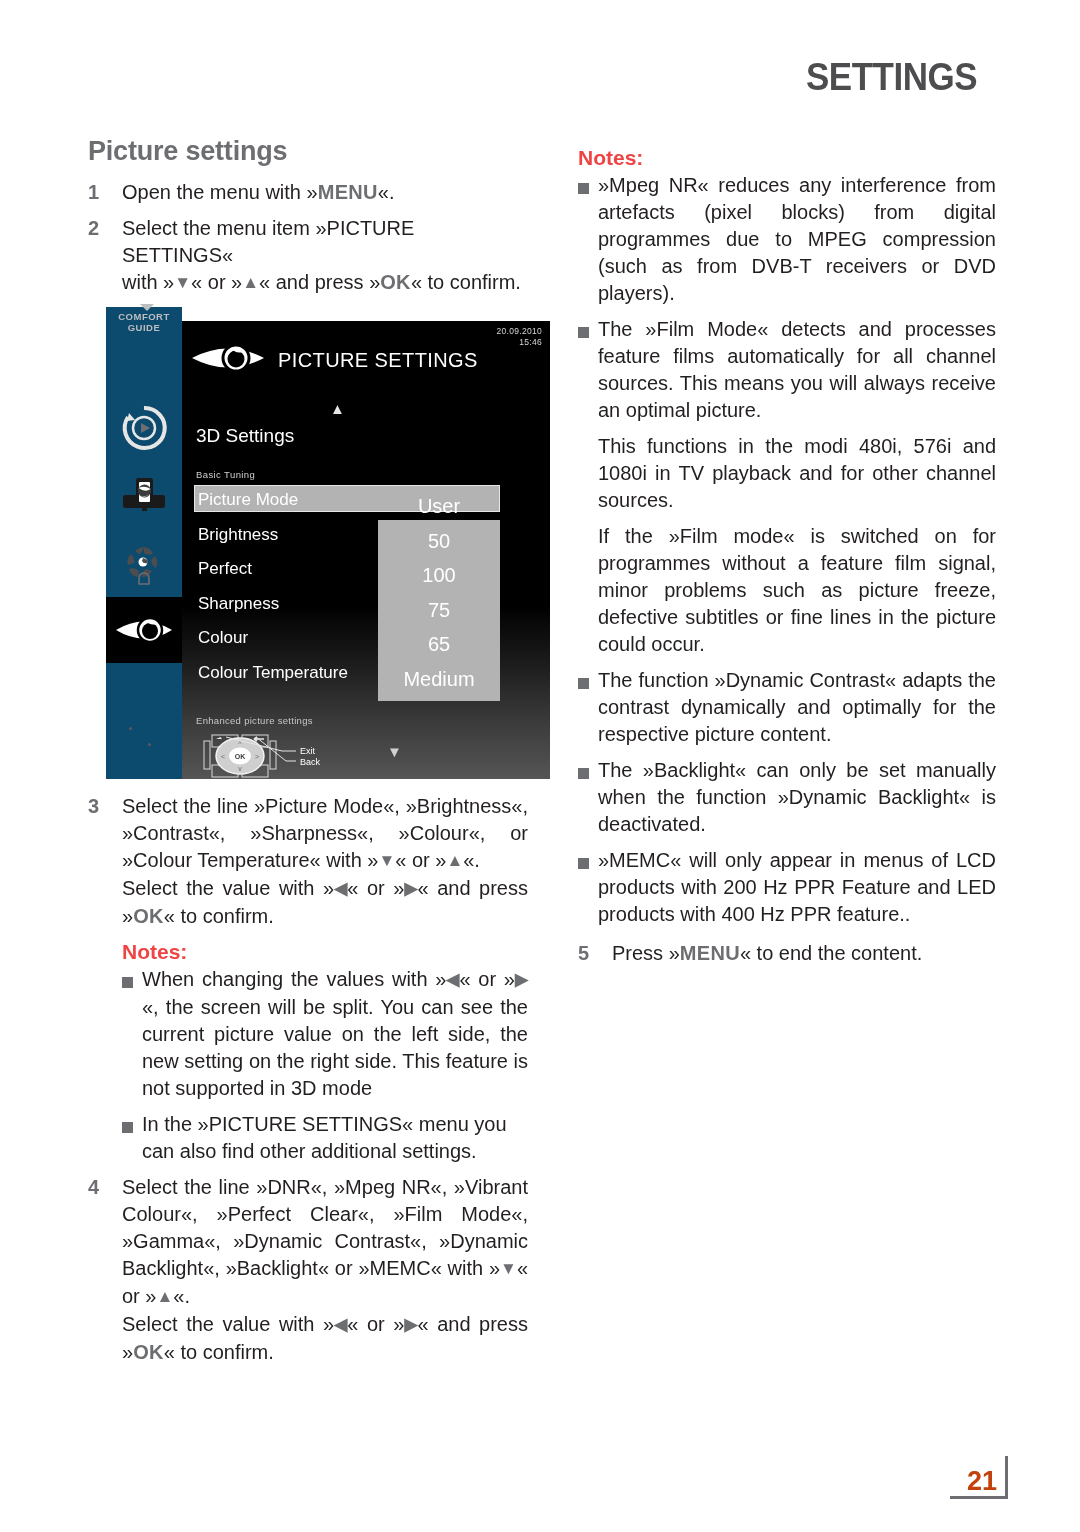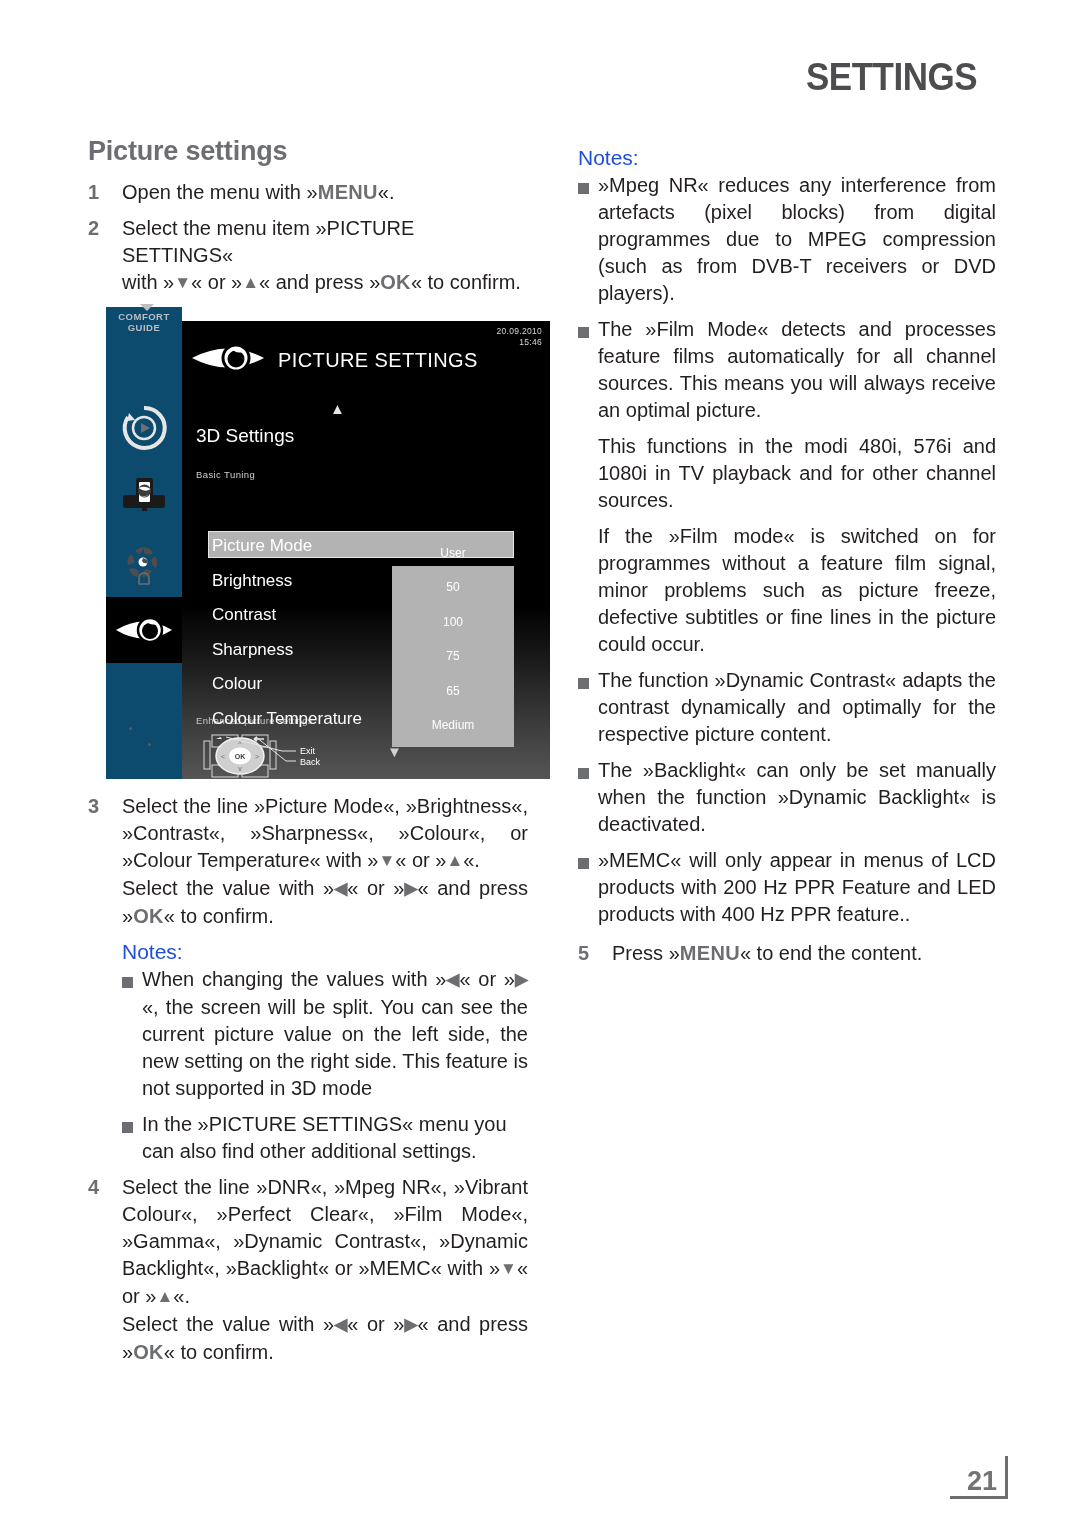--- a/index.html
+++ b/index.html
@@ -95,22 +95,22 @@
   }
   .dash-line {
     display: block;
     padding-left: 12px;
     text-indent: -12px;
   }
 
   
   .notes-head {
     font-size: 21px;
-    font-weight: normal;
-    color: #1d4ed8;
+    font-weight: bold;
+    color: #ef4444;
     margin: 10px 0 2px 34px;
   }
   .col-right .notes-head { margin-left: 0px; }
 
   .note {
     display: flex;
     margin-left: 34px;
     margin-bottom: 9px;
   }
   .col-right .note { margin-left: 0px; }
@@ -272,44 +272,43 @@
   }
   .tv-group-label {
     position: absolute;
     left: 14px; top: 148px;
     color: #cfcfcf;
     font-size: 9.5px;
     letter-spacing: 0.4px;
   }
   .tv-rows {
     position: absolute;
-    left: 26px; top: 162px;
+    left: 12px; top: 162px;
     width: 306px;
-    margin-top: 46px;
   }
   .tv-row {
     position: relative;
     height: 34.5px;
     display: flex;
     align-items: center;
   }
   .tv-row .lbl {
     color: #ffffff;
     font-size: 17px;
     padding-left: 4px;
     z-index: 2;
   }
   .tv-row .val {
     position: absolute;
     right: 0; top: 2px;
     width: 122px;
     height: 43px;
     background: #b3b3b3;
     color: #ffffff;
-    font-size: 12px;
+    font-size: 20px;
     display: flex;
     align-items: center;
     justify-content: center;
     box-sizing: border-box;
   }
   .tv-row.selected .bar {
     position: absolute;
     left: 0; top: 2px;
     width: 306px;
     height: 27px;
@@ -336,21 +335,21 @@
   .page-num-box {
     position: absolute;
     right: 72px;
     bottom: 36px;
     display: flex;
     align-items: flex-end;
   }
   .page-num {
     font-size: 27px;
     font-weight: bold;
-    color: #737373;
+    color: #c2410c;
     line-height: 30px;
     padding-right: 8px;
   }
   .page-corner {
     width: 3px;
     height: 40px;
     background: #6d6e71;
   }
   .page-underline {
     position: absolute;
@@ -476,21 +475,21 @@
         <div class="tv-row selected">
           <div class="bar"></div>
           <span class="lbl">Picture Mode</span>
           <span class="val">User</span>
         </div>
         <div class="tv-row">
           <span class="lbl">Brightness</span>
           <span class="val">50</span>
         </div>
         <div class="tv-row">
-          <span class="lbl">Contrast</span>
+          <span class="lbl">Perfect</span>
           <span class="val">100</span>
         </div>
         <div class="tv-row">
           <span class="lbl">Sharpness</span>
           <span class="val">75</span>
         </div>
         <div class="tv-row">
           <span class="lbl">Colour</span>
           <span class="val">65</span>
         </div>

